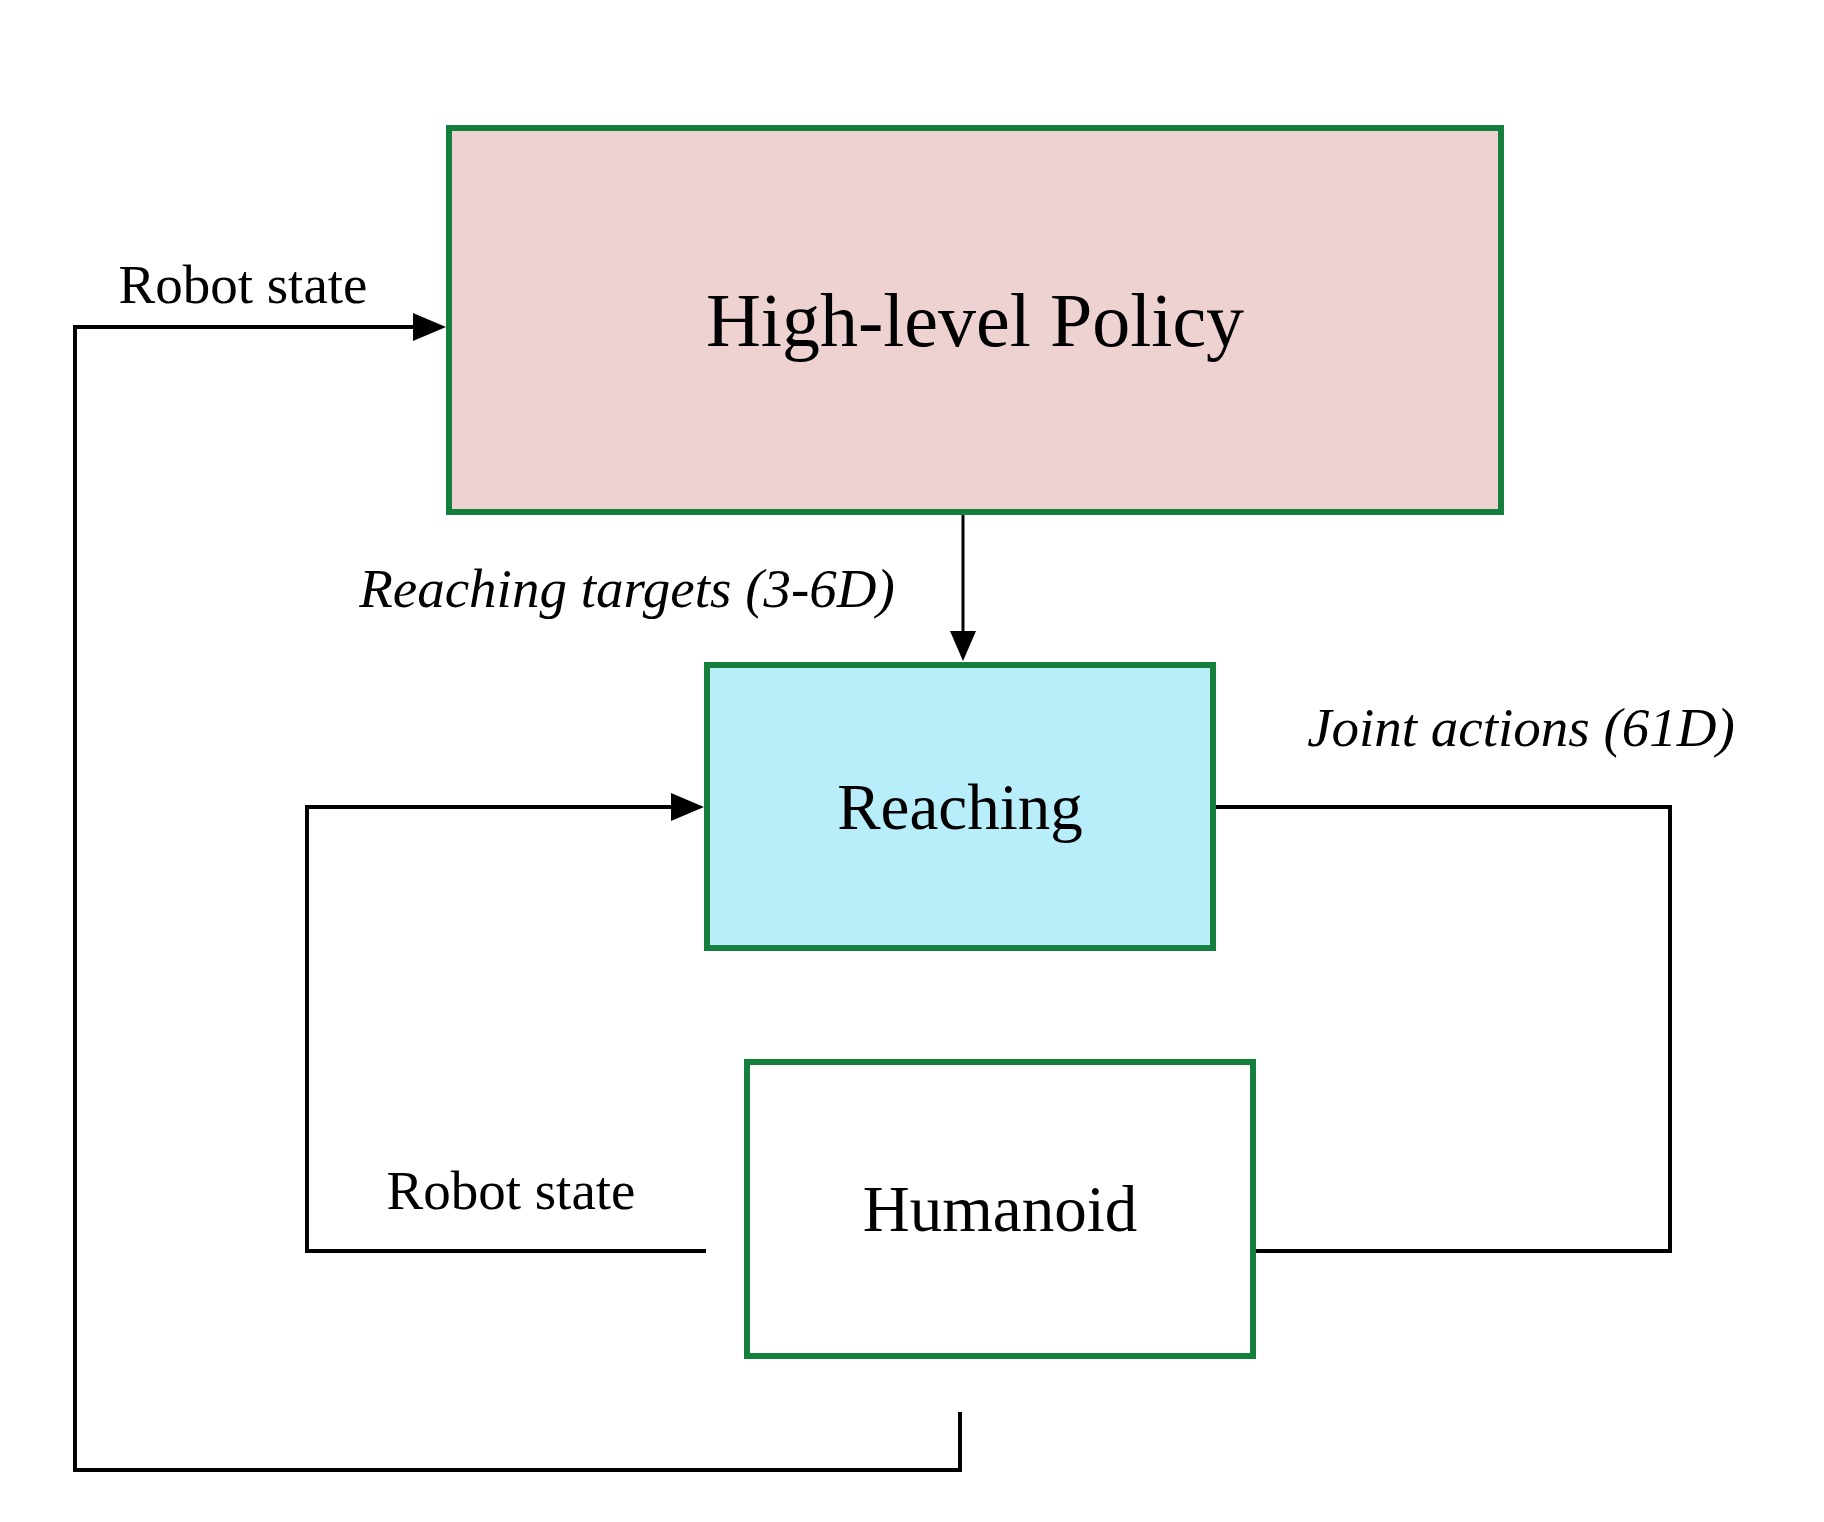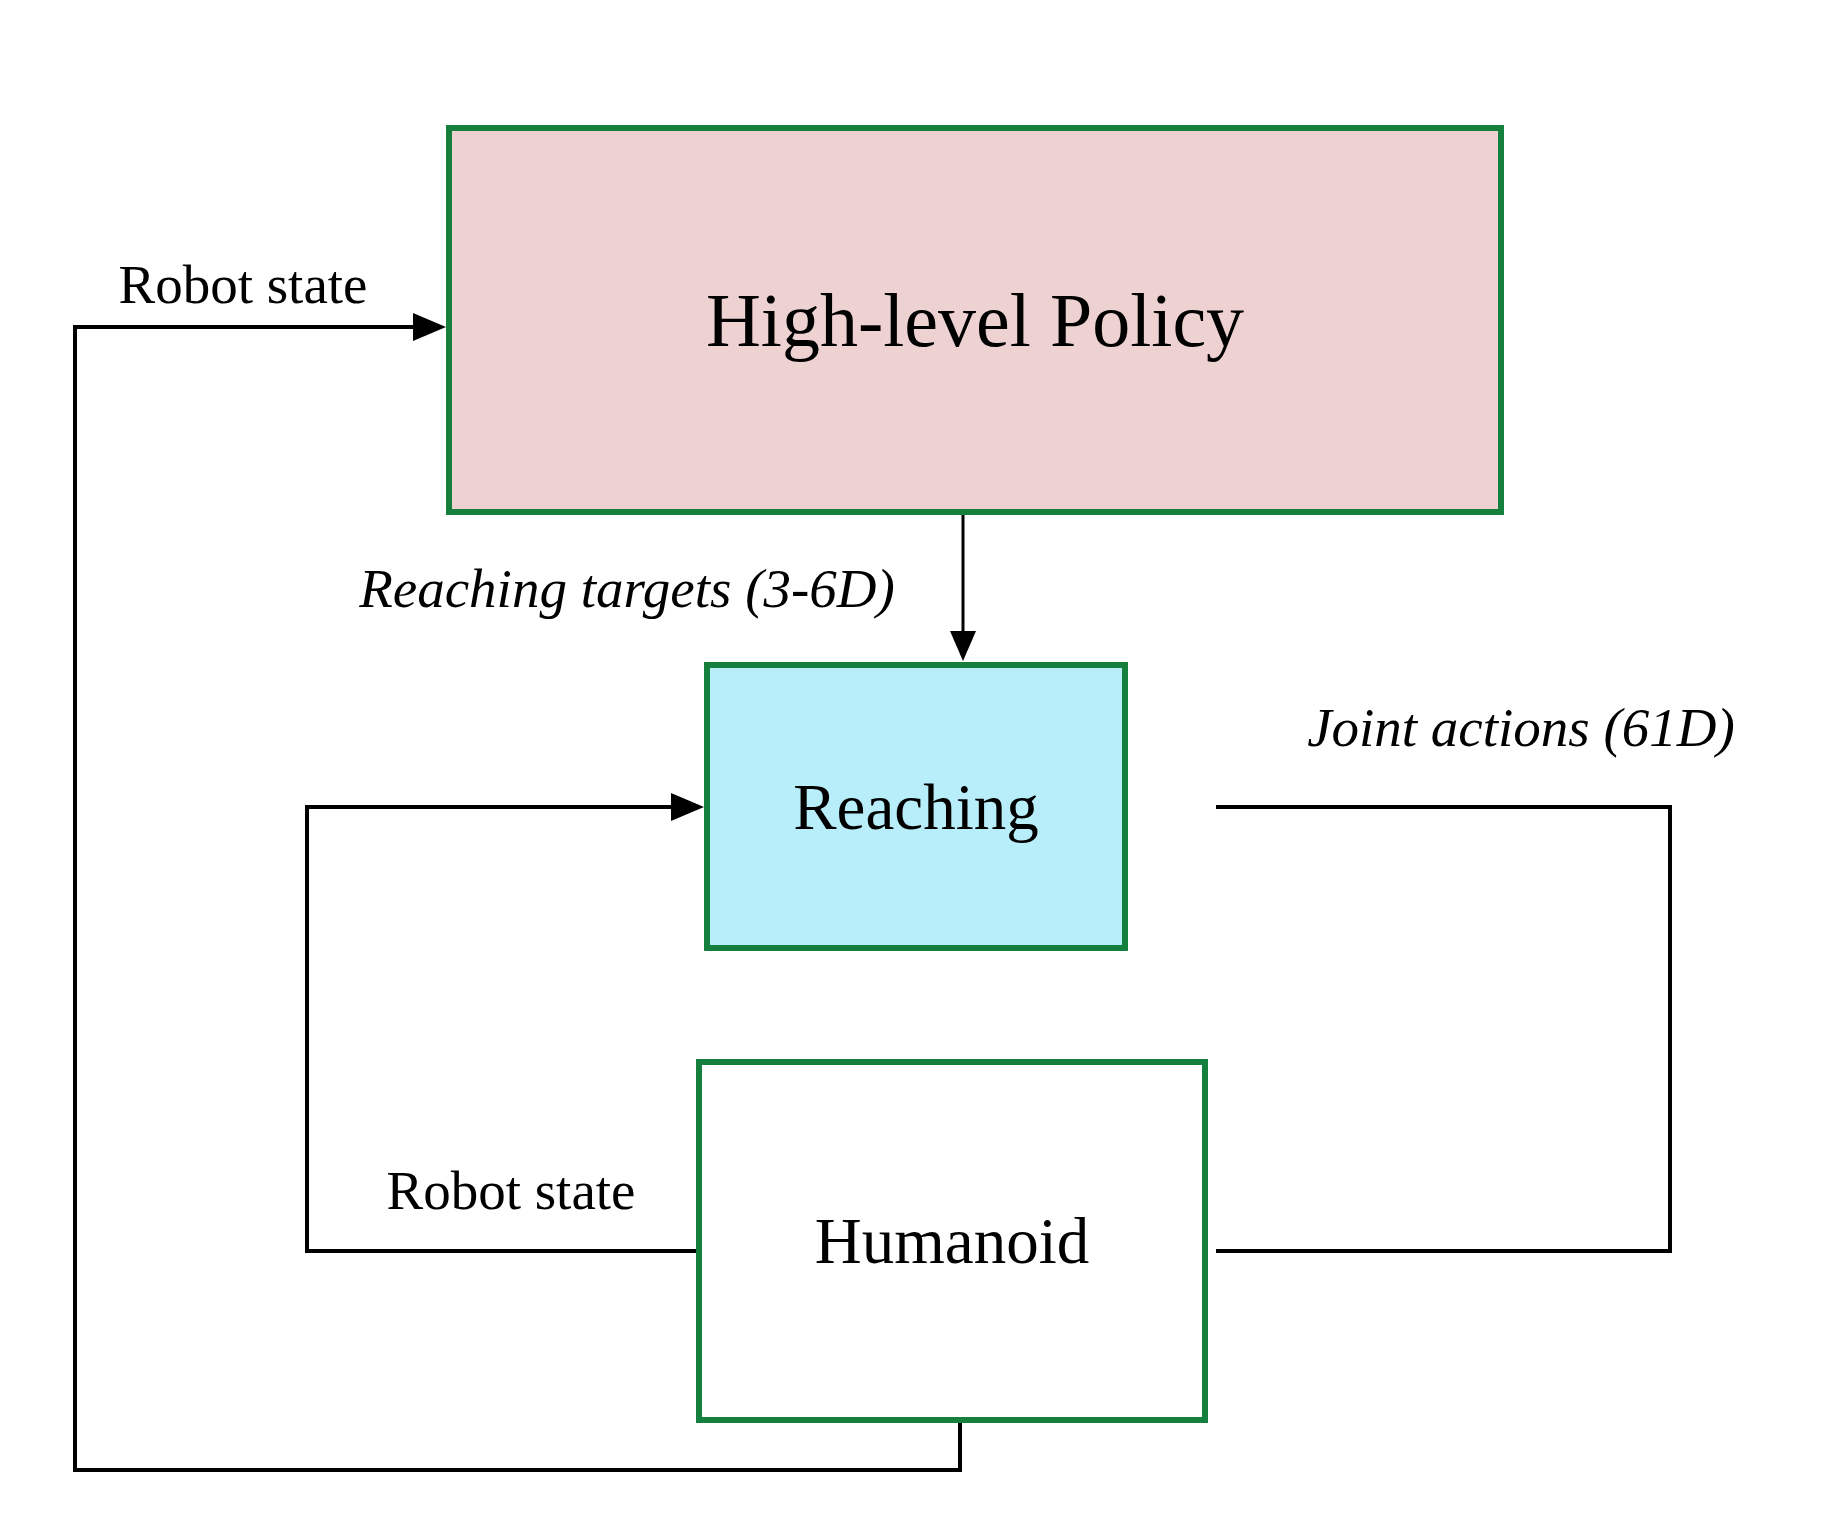--- a/index.html
+++ b/index.html
@@ -40,28 +40,28 @@
     justify-content: center;
     text-align: center;
   }
   .box-highlevel {
     left: 446px; top: 125px;
     width: 1058px; height: 390px;
     font-size: 76px;
   }
   .box-reaching {
     left: 704px; top: 662px;
-    width: 424px; height: 289px;
+    width: 512px; height: 289px;
     font-size: 65px;
     line-height: 84px;
     flex-direction: column;
   }
   .box-humanoid {
-    left: 696px; top: 1059px;
-    width: 512px; height: 364px;
+    left: 744px; top: 1059px;
+    width: 512px; height: 300px;
     font-size: 65px;
   }
   .edge-label {
     position: absolute;
     transform: translate(-50%, -50%);
     font-size: 55px;
     white-space: nowrap;
   }
   .lbl-robot-state-top  { left: 243px;  top: 284px; }
   .lbl-reaching-targets { left: 627px;  top: 588px; font-style: italic; }

